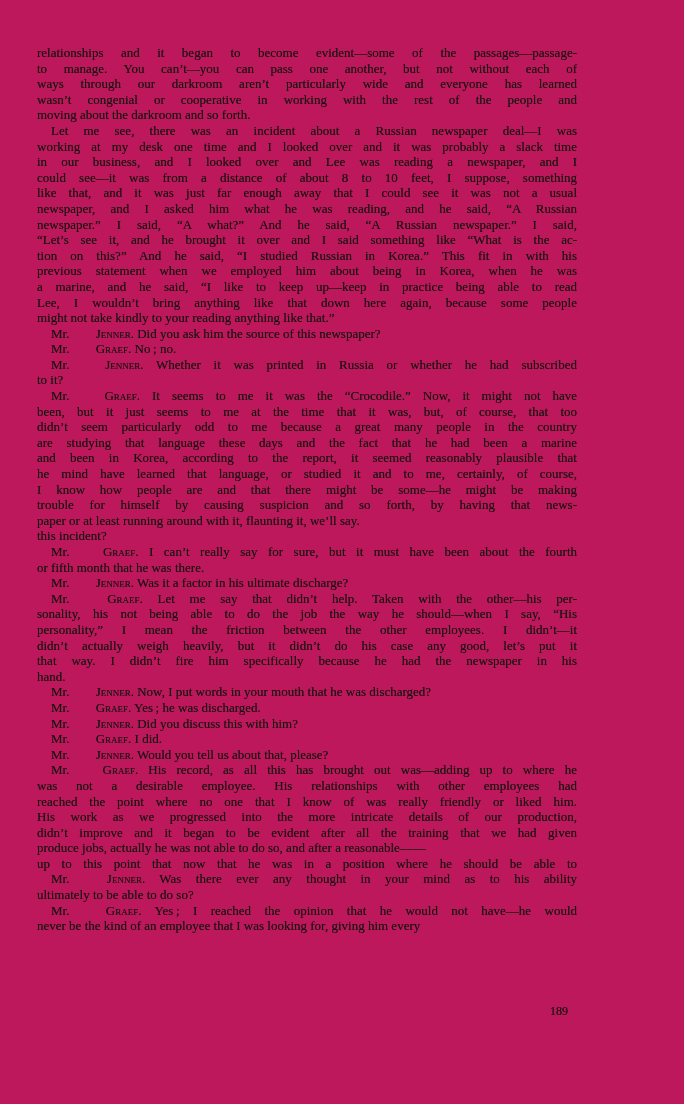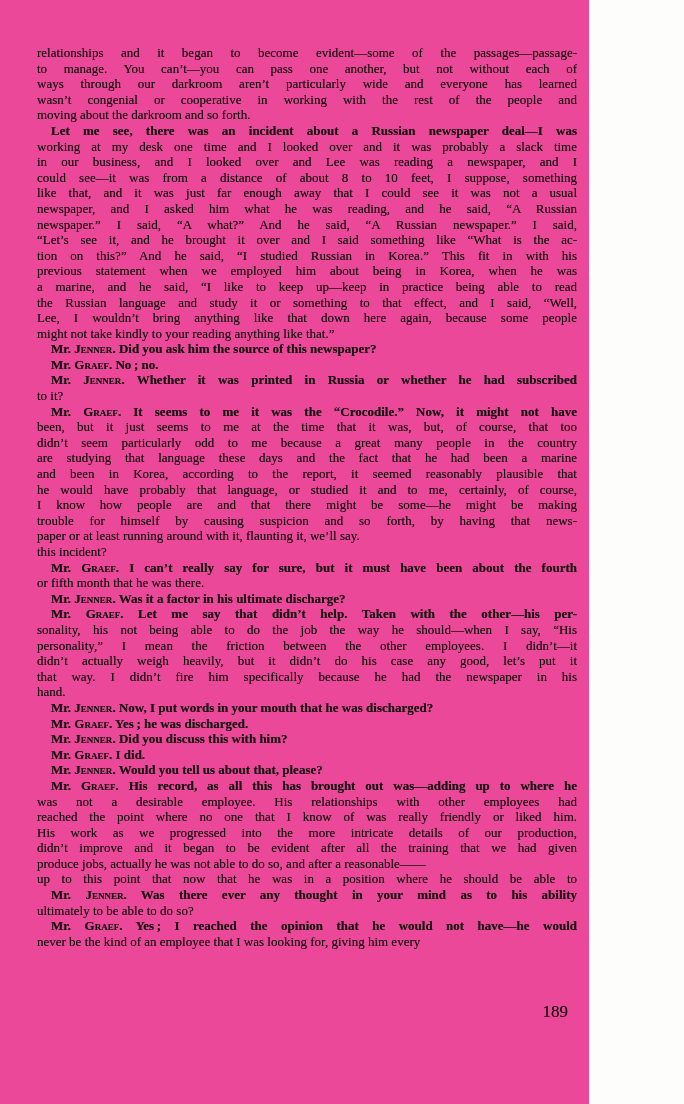--- a/index.html
+++ b/index.html
@@ -5,49 +5,49 @@
   html, body { margin: 0; padding: 0; }
   body {
     width: 684px; height: 1104px;
     background: #fdfdfb;
     font-family: "Liberation Serif", "DejaVu Serif", serif;
     color: #181411;
     overflow: hidden;
   }
   .page {
     position: relative;
-    width: 589px; height: 1104px;
-    background: #ec4899;
+    width: 684px; height: 1104px;
+    background: #be185d;
   }
   .text-block {
     position: absolute;
     left: 37px; top: 45px;
     width: 540px;
     font-size: 13px;
     line-height: 15.6px;
   }
   .para { margin: 0; padding: 0; }
   .line {
     text-align: justify;
     text-align-last: justify;
     max-height: 16px;
     overflow: hidden;
     text-shadow: 0 0 0.4px rgba(24, 20, 17, 0.6);
   }
   .line.last { text-align-last: left; }
-  .para.indent .line.first { text-indent: 14px; font-weight: bold; }
-  .sc { font-variant: small-caps; }
+  .para.indent .line.first { text-indent: 14px; }
+  .sc { font-variant: small-caps; margin-left: 23px; }
   .page-number {
     position: absolute;
     left: 37px; top: 1003px;
     width: 540px;
     box-sizing: border-box;
     padding-right: 9px;
     text-align: right;
-    font-size: 17px;
+    font-size: 12px;
     line-height: 17px;
     text-shadow: 0 0 0.4px rgba(24, 20, 17, 0.6);
   }
 </style>
 </head>
 <body>
 
 <div class="page">
   <div class="text-block">
       <div class="para">
@@ -62,41 +62,40 @@
         <div class="line">working at my desk one time and I looked over and it was probably a slack time</div>
         <div class="line">in our business, and I looked over and Lee was reading a newspaper, and I</div>
         <div class="line">could see—it was from a distance of about 8 to 10 feet, I suppose, something</div>
         <div class="line">like that, and it was just far enough away that I could see it was not a usual</div>
         <div class="line">newspaper, and I asked him what he was reading, and he said, “A Russian</div>
         <div class="line">newspaper.” I said, “A what?” And he said, “A Russian newspaper.” I said,</div>
         <div class="line">“Let’s see it, and he brought it over and I said something like “What is the ac-</div>
         <div class="line">tion on this?” And he said, “I studied Russian in Korea.” This fit in with his</div>
         <div class="line">previous statement when we employed him about being in Korea, when he was</div>
         <div class="line">a marine, and he said, “I like to keep up—keep in practice being able to read</div>
-        <div class="line">the Russian language and study it or something to that effect, and I said, “Well,</div>
         <div class="line">Lee, I wouldn’t bring anything like that down here again, because some people</div>
         <div class="line last">might not take kindly to your reading anything like that.”</div>
       </div>
       <div class="para indent">
         <div class="line first last"><span>Mr. <span class="sc">Jenner</span>.</span> Did you ask him the source of this newspaper?</div>
       </div>
       <div class="para indent">
         <div class="line first last"><span>Mr. <span class="sc">Graef</span>.</span> No ; no.</div>
       </div>
       <div class="para indent">
         <div class="line first"><span>Mr. <span class="sc">Jenner</span>.</span> Whether it was printed in Russia or whether he had subscribed</div>
         <div class="line last">to it?</div>
       </div>
       <div class="para indent">
         <div class="line first"><span>Mr. <span class="sc">Graef</span>.</span> It seems to me it was the “Crocodile.” Now, it might not have</div>
         <div class="line">been, but it just seems to me at the time that it was, but, of course, that too</div>
         <div class="line">didn’t seem particularly odd to me because a great many people in the country</div>
         <div class="line">are studying that language these days and the fact that he had been a marine</div>
         <div class="line">and been in Korea, according to the report, it seemed reasonably plausible that</div>
-        <div class="line">he would have probably that language, or studied it and to me, certainly, of course,</div>
+        <div class="line">he mind have learned that language, or studied it and to me, certainly, of course,</div>
         <div class="line">I know how people are and that there might be some—he might be making</div>
         <div class="line">trouble for himself by causing suspicion and so forth, by having that news-</div>
         <div class="line last">paper or at least running around with it, flaunting it, we’ll say.</div>
       </div>
       <div class="para indent">
         <div class="line last">this incident?</div>
       </div>
       <div class="para indent">
         <div class="line first"><span>Mr. <span class="sc">Graef</span>.</span> I can’t really say for sure, but it must have been about the fourth</div>
         <div class="line last">or fifth month that he was there.</div>

